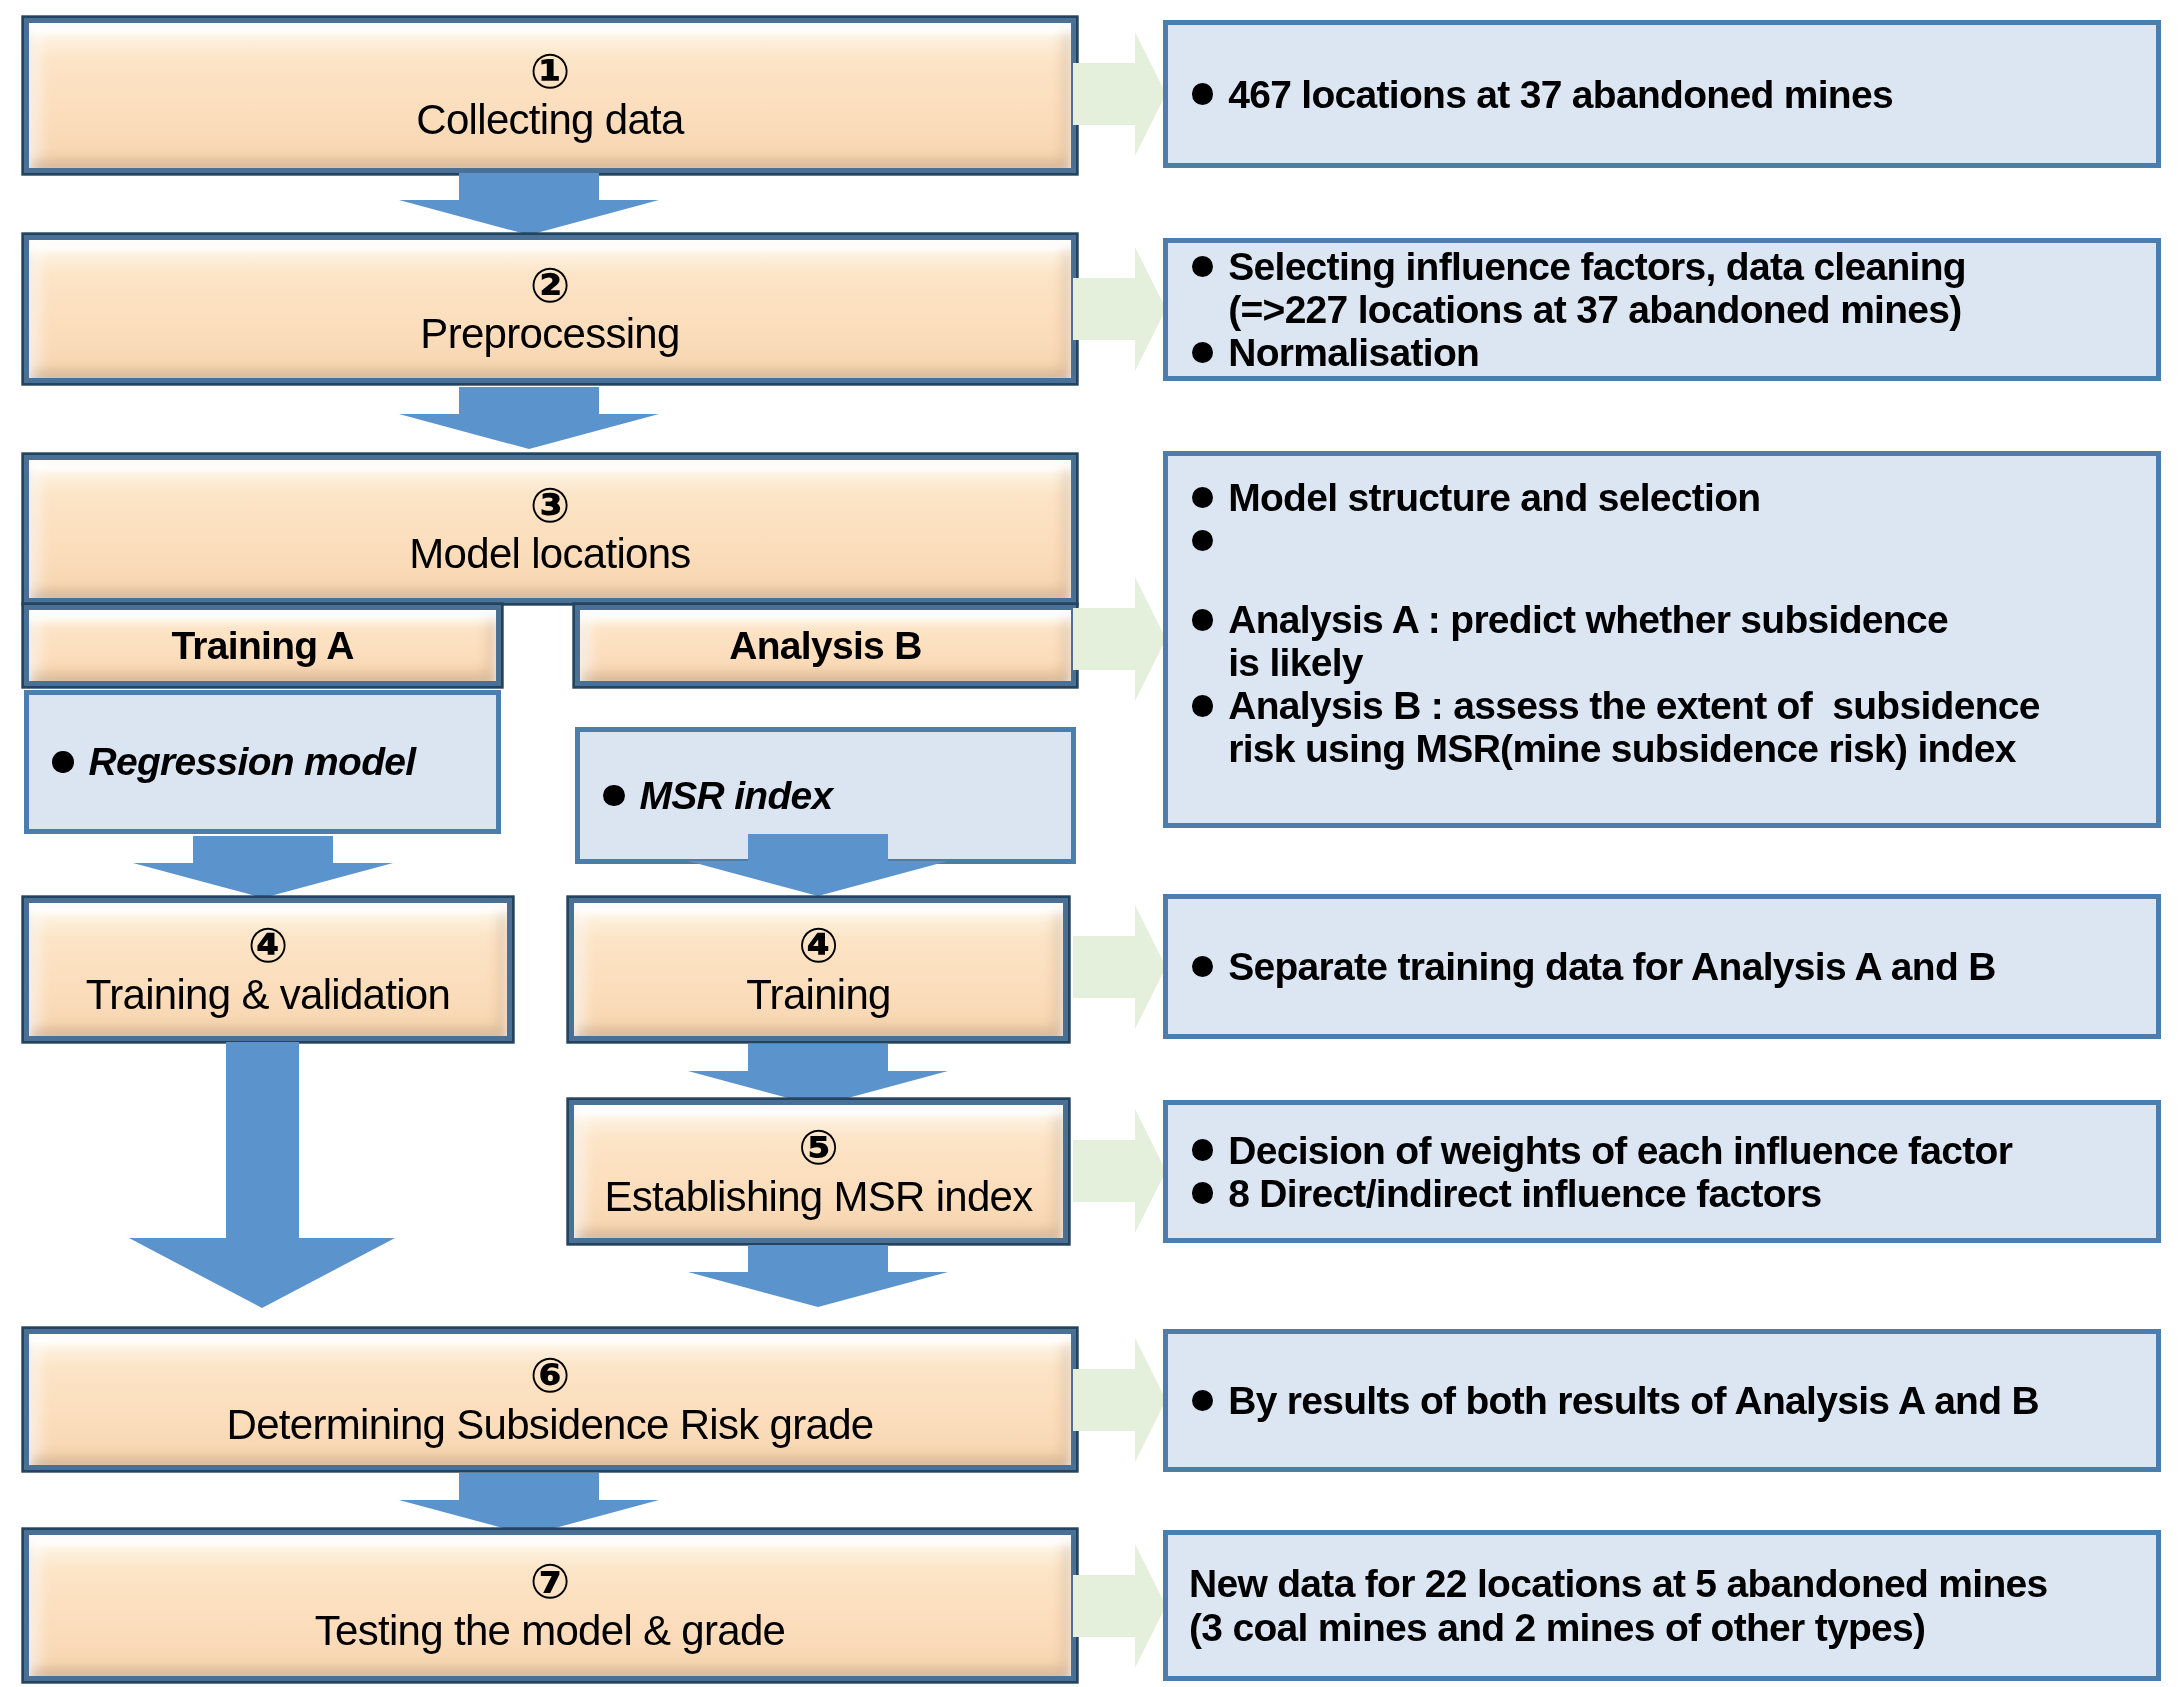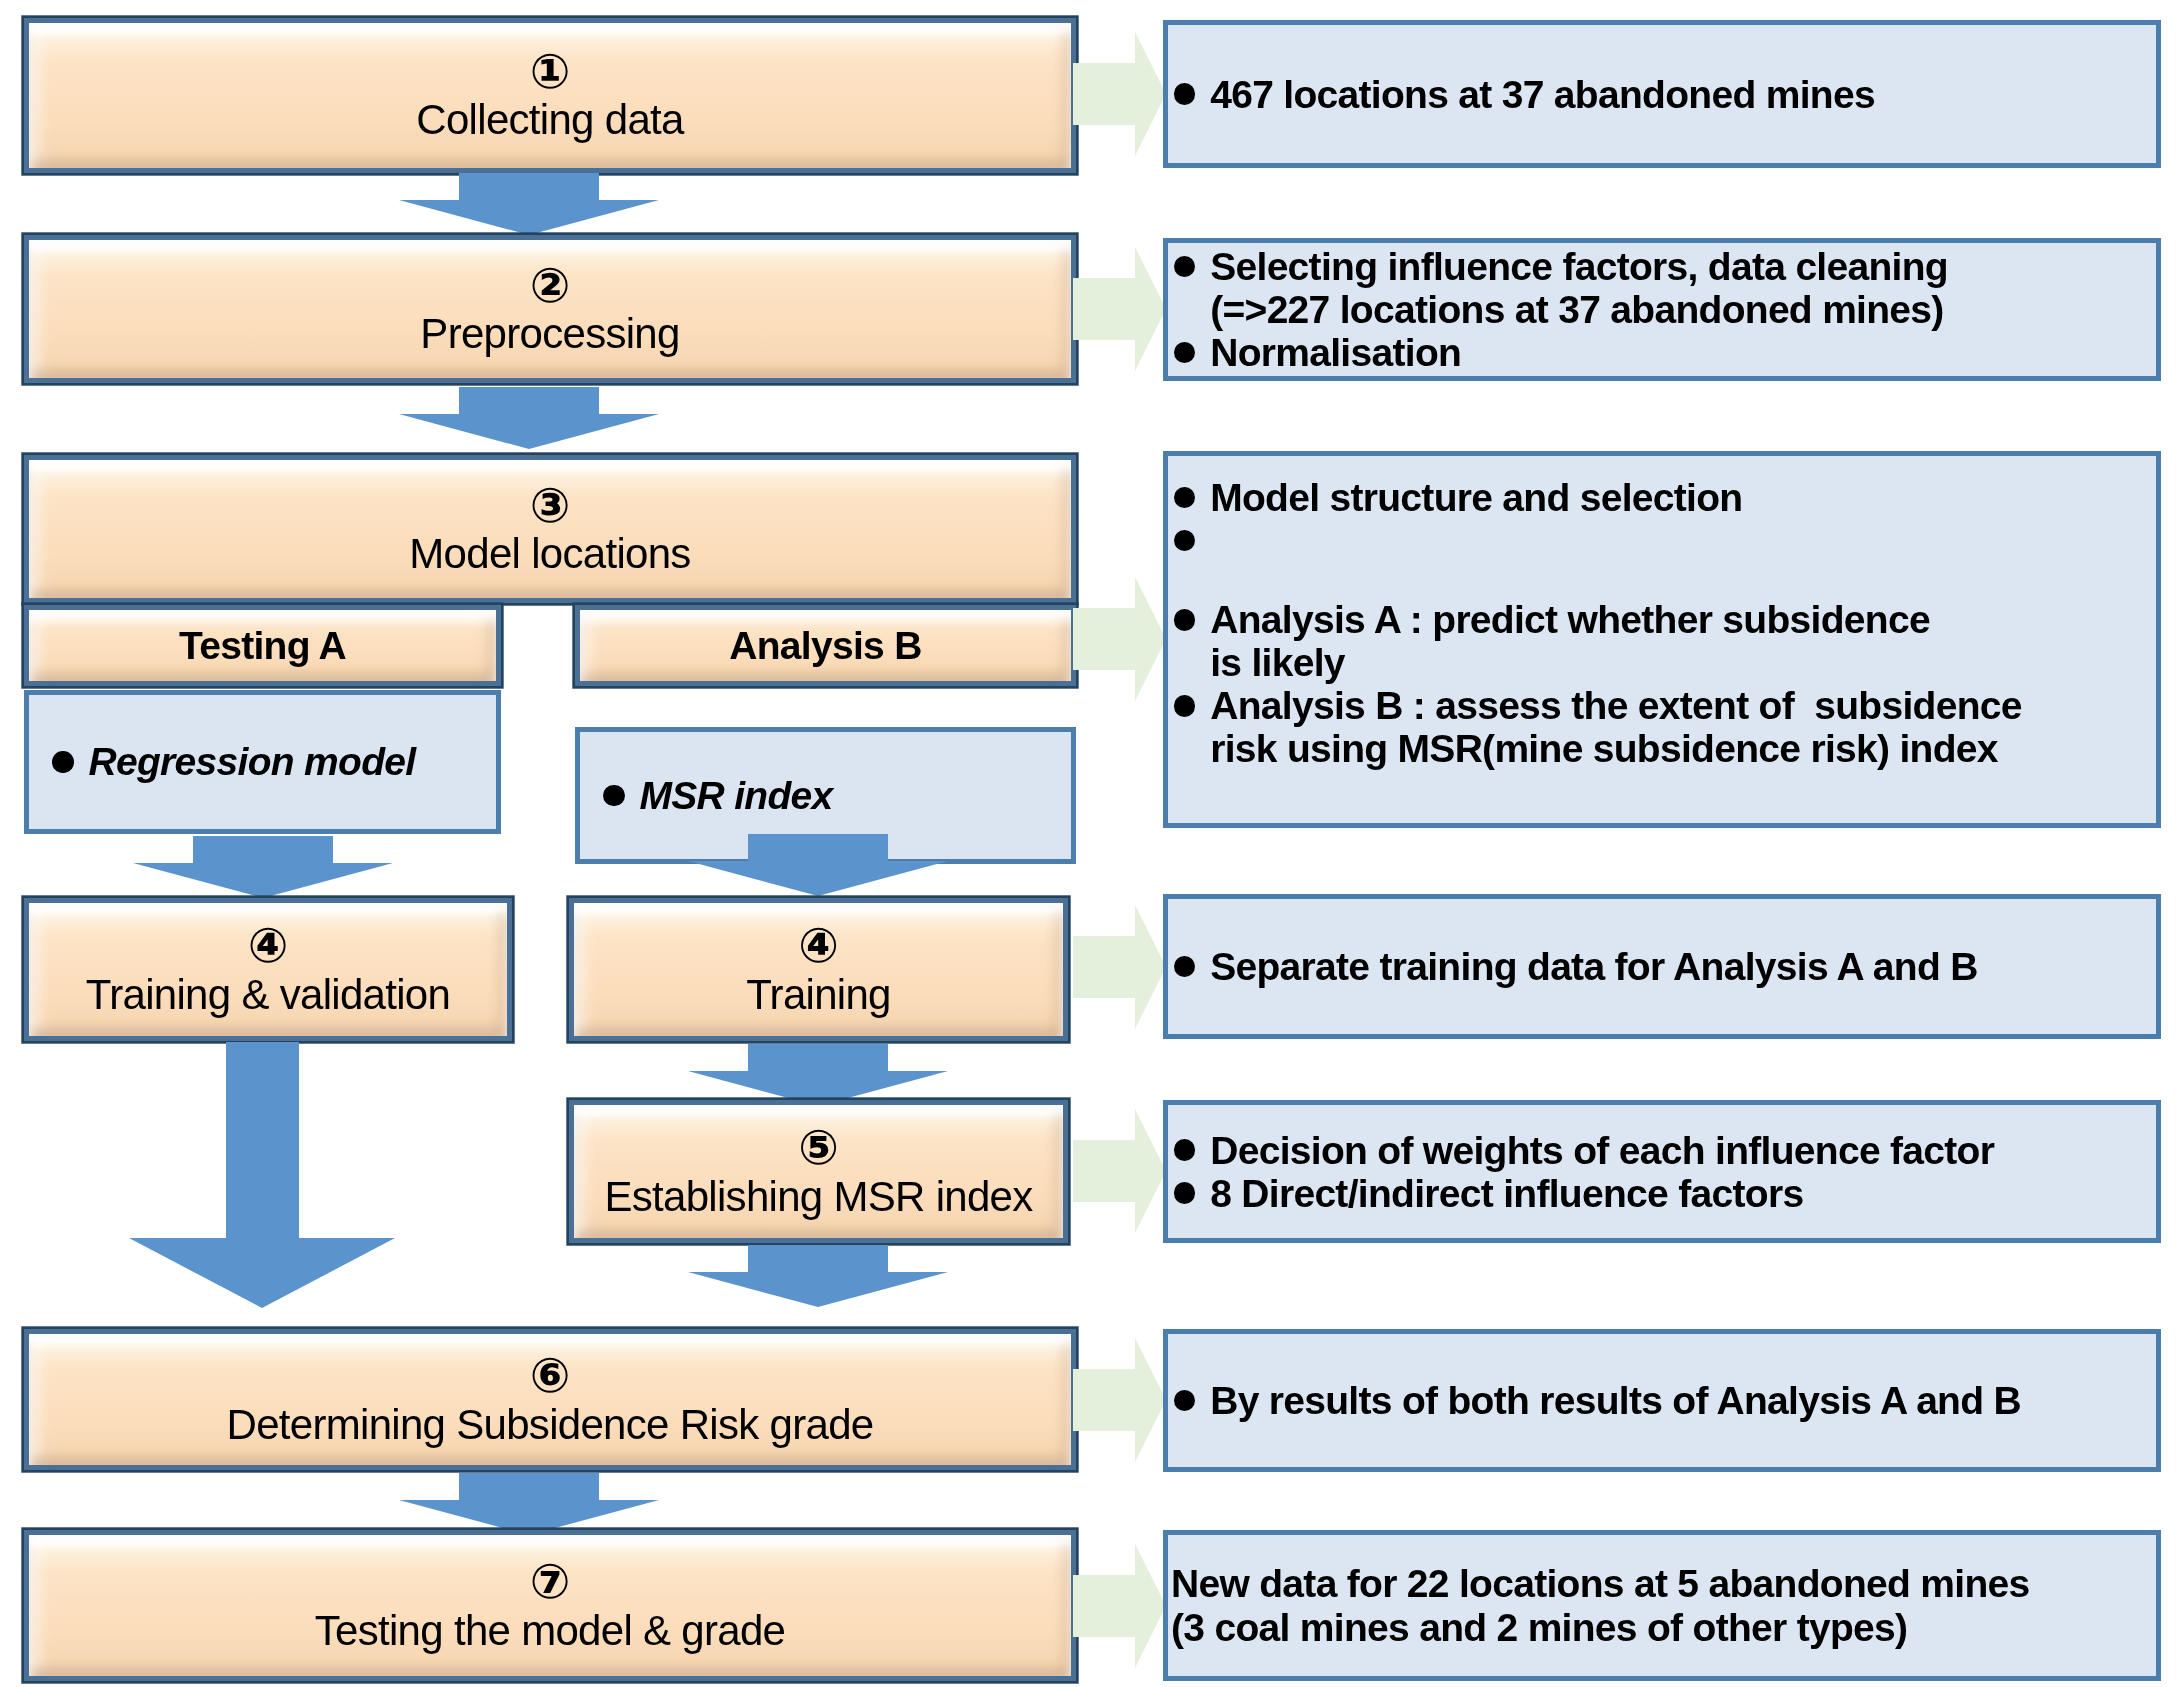--- a/index.html
+++ b/index.html
@@ -20,21 +20,21 @@
     text-align:center;box-sizing:border-box;
   }
   .onum{font-family:"DejaVu Sans","Liberation Sans",sans-serif;font-size:48px;font-weight:bold;line-height:1.04;}
   .olabel{font-size:42px;font-weight:normal;letter-spacing:-0.7px;line-height:1.12;}
   .hlabel{font-size:39px;font-weight:bold;letter-spacing:-0.7px;}
 
   
   .nbox{
     position:absolute;background:#dce6f3;border:5.4px solid #4b7dad;
     box-sizing:border-box;display:flex;flex-direction:column;justify-content:center;
-    padding:4px 19px 4px 3px;
+    padding:4px 19px 4px 21px;
   }
   .brow{display:flex;align-items:flex-start;}
   .dot{width:21.5px;height:21.5px;border-radius:50%;background:#000;flex:none;margin:10.8px 15px 0 2.7px;}
   .ntext{font-size:39px;font-weight:bold;letter-spacing:-0.7px;line-height:43px;white-space:pre-wrap;}
   .ngap{height:47px;}
   .ncenter{font-size:39px;font-weight:bold;letter-spacing:-0.7px;line-height:44px;white-space:pre-wrap;text-align:left;}
 
   
   .sbox{
     position:absolute;background:#dbe5f2;border:5.4px solid #4b7dad;
@@ -82,21 +82,21 @@
       <div class="bb"></div>
       <div class="bh"></div>
     </div>
 
   <div class="obox" style="left:24px;top:455px;width:1052px;height:148px">
     <div class="onum">③</div>
     <div class="olabel">Model locations</div>
   </div>
 
   <div class="obox" style="left:24px;top:605px;width:477px;height:81px">
-    <div class="hlabel">Testing A</div>
+    <div class="hlabel">Training A</div>
   </div>
   <div class="obox" style="left:575px;top:605px;width:501px;height:81px">
     <div class="hlabel">Analysis B</div>
   </div>
 
   <div class="sbox" style="left:24px;top:690px;width:477px;height:144px">
     <span class="dot"></span>
     <span class="stext">Regression model</span>
   </div>
   <div class="sbox" style="left:575px;top:727px;width:501px;height:137px">

